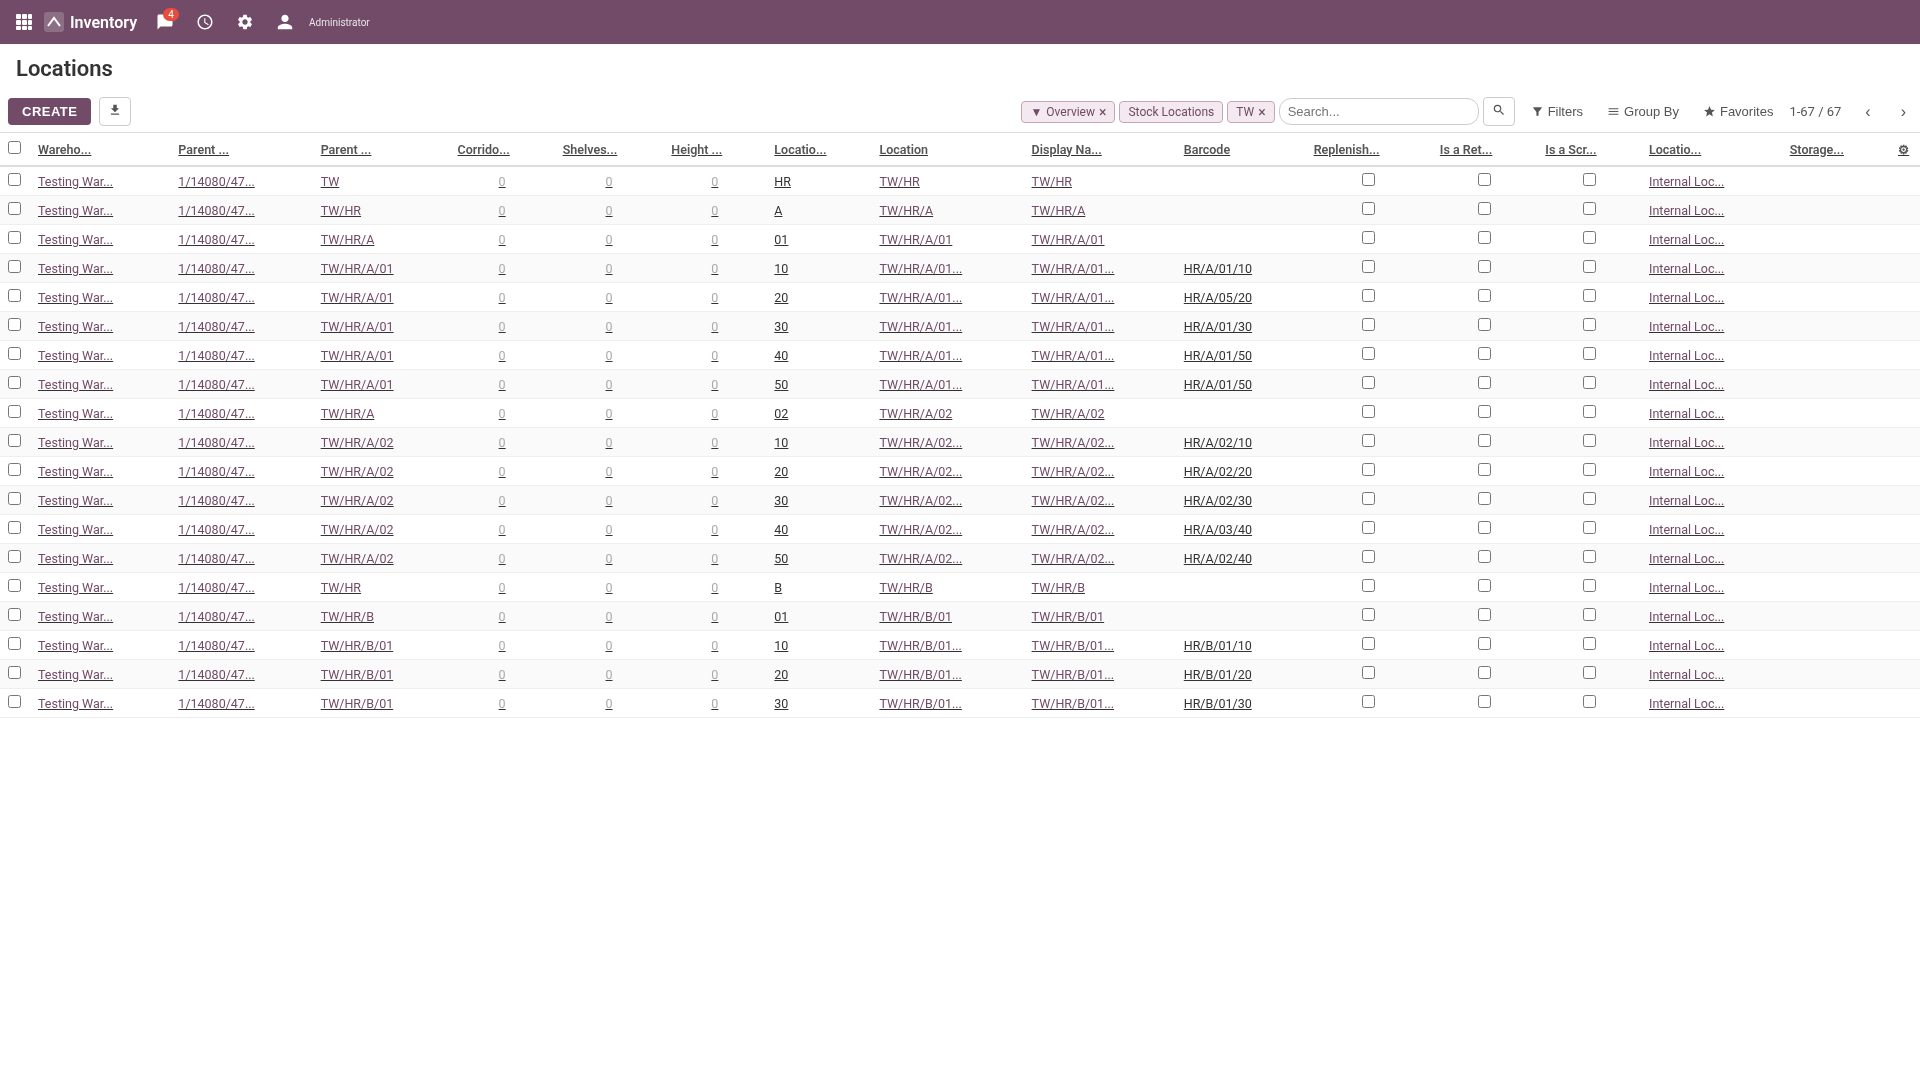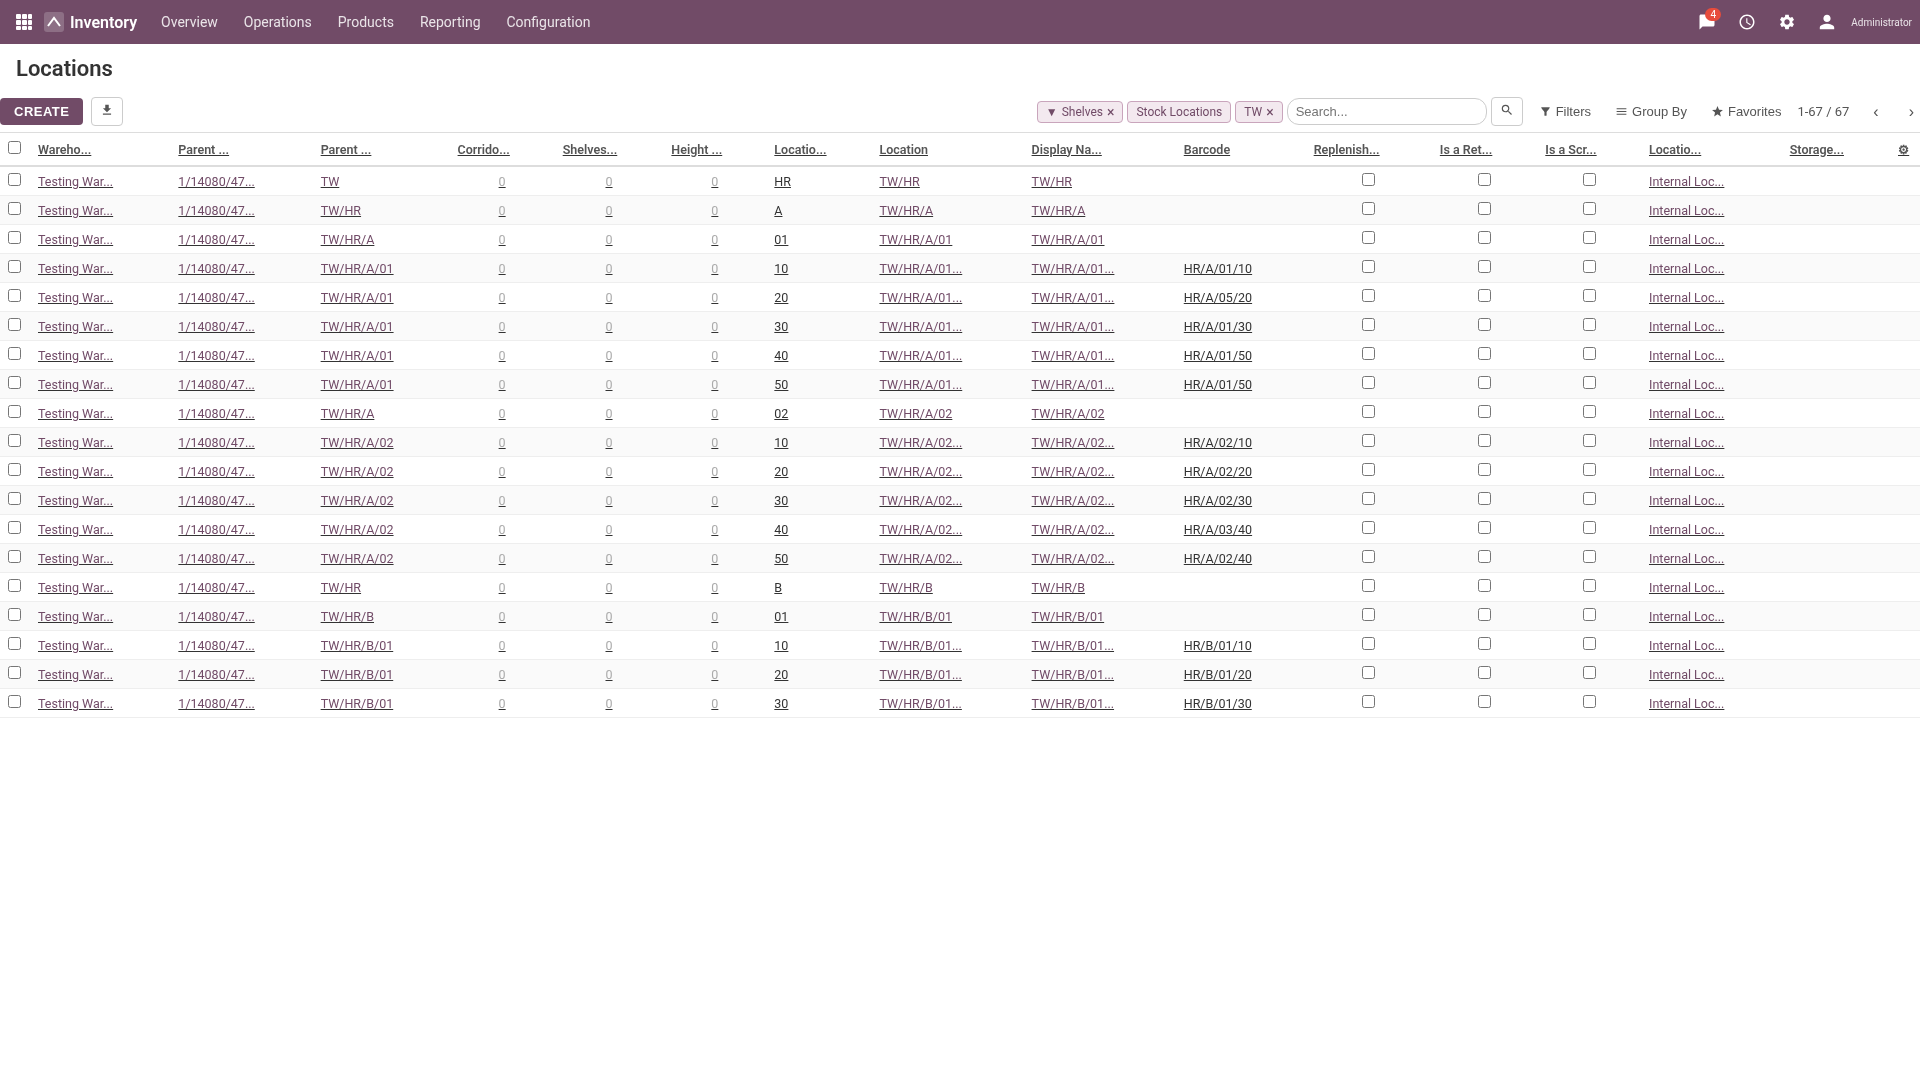--- a/index.html
+++ b/index.html
@@ -14,21 +14,21 @@
     .topnav-right { display: flex; align-items: center; gap: 8px; }
     .topnav-icon { width: 32px; height: 32px; display: flex; align-items: center; justify-content: center; color: rgba(255,255,255,0.85); cursor: pointer; border-radius: 4px; position: relative; }
     .badge { background: #e74c3c; color: #fff; font-size: 10px; border-radius: 10px; padding: 1px 4px; position: absolute; top: 2px; right: 2px; min-width: 16px; text-align: center; }
     .topnav-user { color: rgba(255,255,255,0.85); font-size: 10px; cursor: pointer; }
 
     
     .page-header { padding: 12px 16px 0 16px; }
     .page-title { font-size: 22px; font-weight: 600; color: #333; margin-bottom: 10px; }
 
     
-    .toolbar { display: flex; align-items: flex-start; justify-content: space-between; padding: 6px 0; border-bottom: 1px solid #ddd; background: #fff; }
+    .toolbar { display: flex; align-items: flex-start; justify-content: space-between; padding: 6px 8px; border-bottom: 1px solid #ddd; background: #fff; }
     .toolbar-left { display: flex; align-items: center; gap: 8px; }
     .btn-create { background: #714B67; color: #fff; border: none; border-radius: 4px; padding: 6px 14px; font-size: 13px; font-weight: 600; cursor: pointer; letter-spacing: 0.5px; }
     .btn-icon { background: none; border: 1px solid #ccc; border-radius: 4px; padding: 5px 8px; cursor: pointer; color: #555; font-size: 13px; }
     .toolbar-right { display: flex; align-items: center; gap: 8px; }
     .search-area { display: flex; align-items: center; gap: 4px; }
     .filter-tags { display: flex; align-items: center; gap: 4px; }
     .filter-tag { display: flex; align-items: center; gap: 4px; background: #f3e9ef; border: 1px solid #c9a5bc; border-radius: 4px; padding: 3px 8px; font-size: 12px; color: #714B67; }
     .filter-tag .remove { cursor: pointer; font-size: 14px; color: #714B67; line-height: 1; }
     .search-input { border: 1px solid #ccc; border-radius: 12px; padding: 5px 8px; font-size: 13px; width: 200px; outline: none; }
     .btn-filter { background: none; border: none; cursor: pointer; color: #555; font-size: 13px; display: flex; align-items: center; gap: 4px; padding: 5px 8px; border-radius: 4px; }
@@ -74,27 +74,20 @@
         <rect x="13" y="13" width="4" height="4" rx="1"></rect>
     </svg>
   </div>
   <div class="topnav-brand">
     <svg width="20" height="20" viewBox="0 0 20 20" fill="none">
       <rect width="20" height="20" rx="3" fill="rgba(255,255,255,0.2)"></rect>
       <path d="M4 14 L10 6 L16 14" stroke="white" stroke-width="2" fill="none"></path>
     </svg>
     <span>Inventory</span>
   </div>
-  <div class="topnav-menu">
-    <a>Overview</a>
-    <a>Operations</a>
-    <a>Products</a>
-    <a>Reporting</a>
-    <a>Configuration</a>
-  </div>
   <div class="topnav-right">
     <div class="topnav-icon">
       <svg width="18" height="18" viewBox="0 0 24 24" fill="white">
           <path d="M20 2H4c-1.1 0-2 .9-2 2v18l4-4h14c1.1 0 2-.9 2-2V4c0-1.1-.9-2-2-2z"></path>
         </svg>
       <span class="badge">4</span>
     </div>
     <div class="topnav-icon">
       <svg width="18" height="18" viewBox="0 0 24 24" fill="white">
           <path d="M12 2C6.5 2 2 6.5 2 12s4.5 10 10 10 10-4.5 10-10S17.5 2 12 2zm0 18c-4.4 0-8-3.6-8-8s3.6-8 8-8 8 3.6 8 8-3.6 8-8 8zm.5-13H11v6l5.2 3.2.8-1.3-4.5-2.7V7z"></path>
@@ -125,21 +118,21 @@
       <svg width="14" height="14" viewBox="0 0 24 24" fill="#555">
           <path d="M19 9h-4V3H9v6H5l7 7 7-7zM5 18v2h14v-2H5z"></path>
         </svg>
     </button>
   </div>
   <div class="toolbar-right">
     <div class="search-area">
       <div class="filter-tags">
         <div class="filter-tag">
           <span style="font-size:12px;">▼</span>
-          <span>Shelves</span>
+          <span>Overview</span>
           <span class="remove">×</span>
         </div>
         <div class="filter-tag">
           <span>Stock Locations</span>
         </div>
         <div class="filter-tag">
           <span>TW</span>
           <span class="remove">×</span>
         </div>
       </div>

